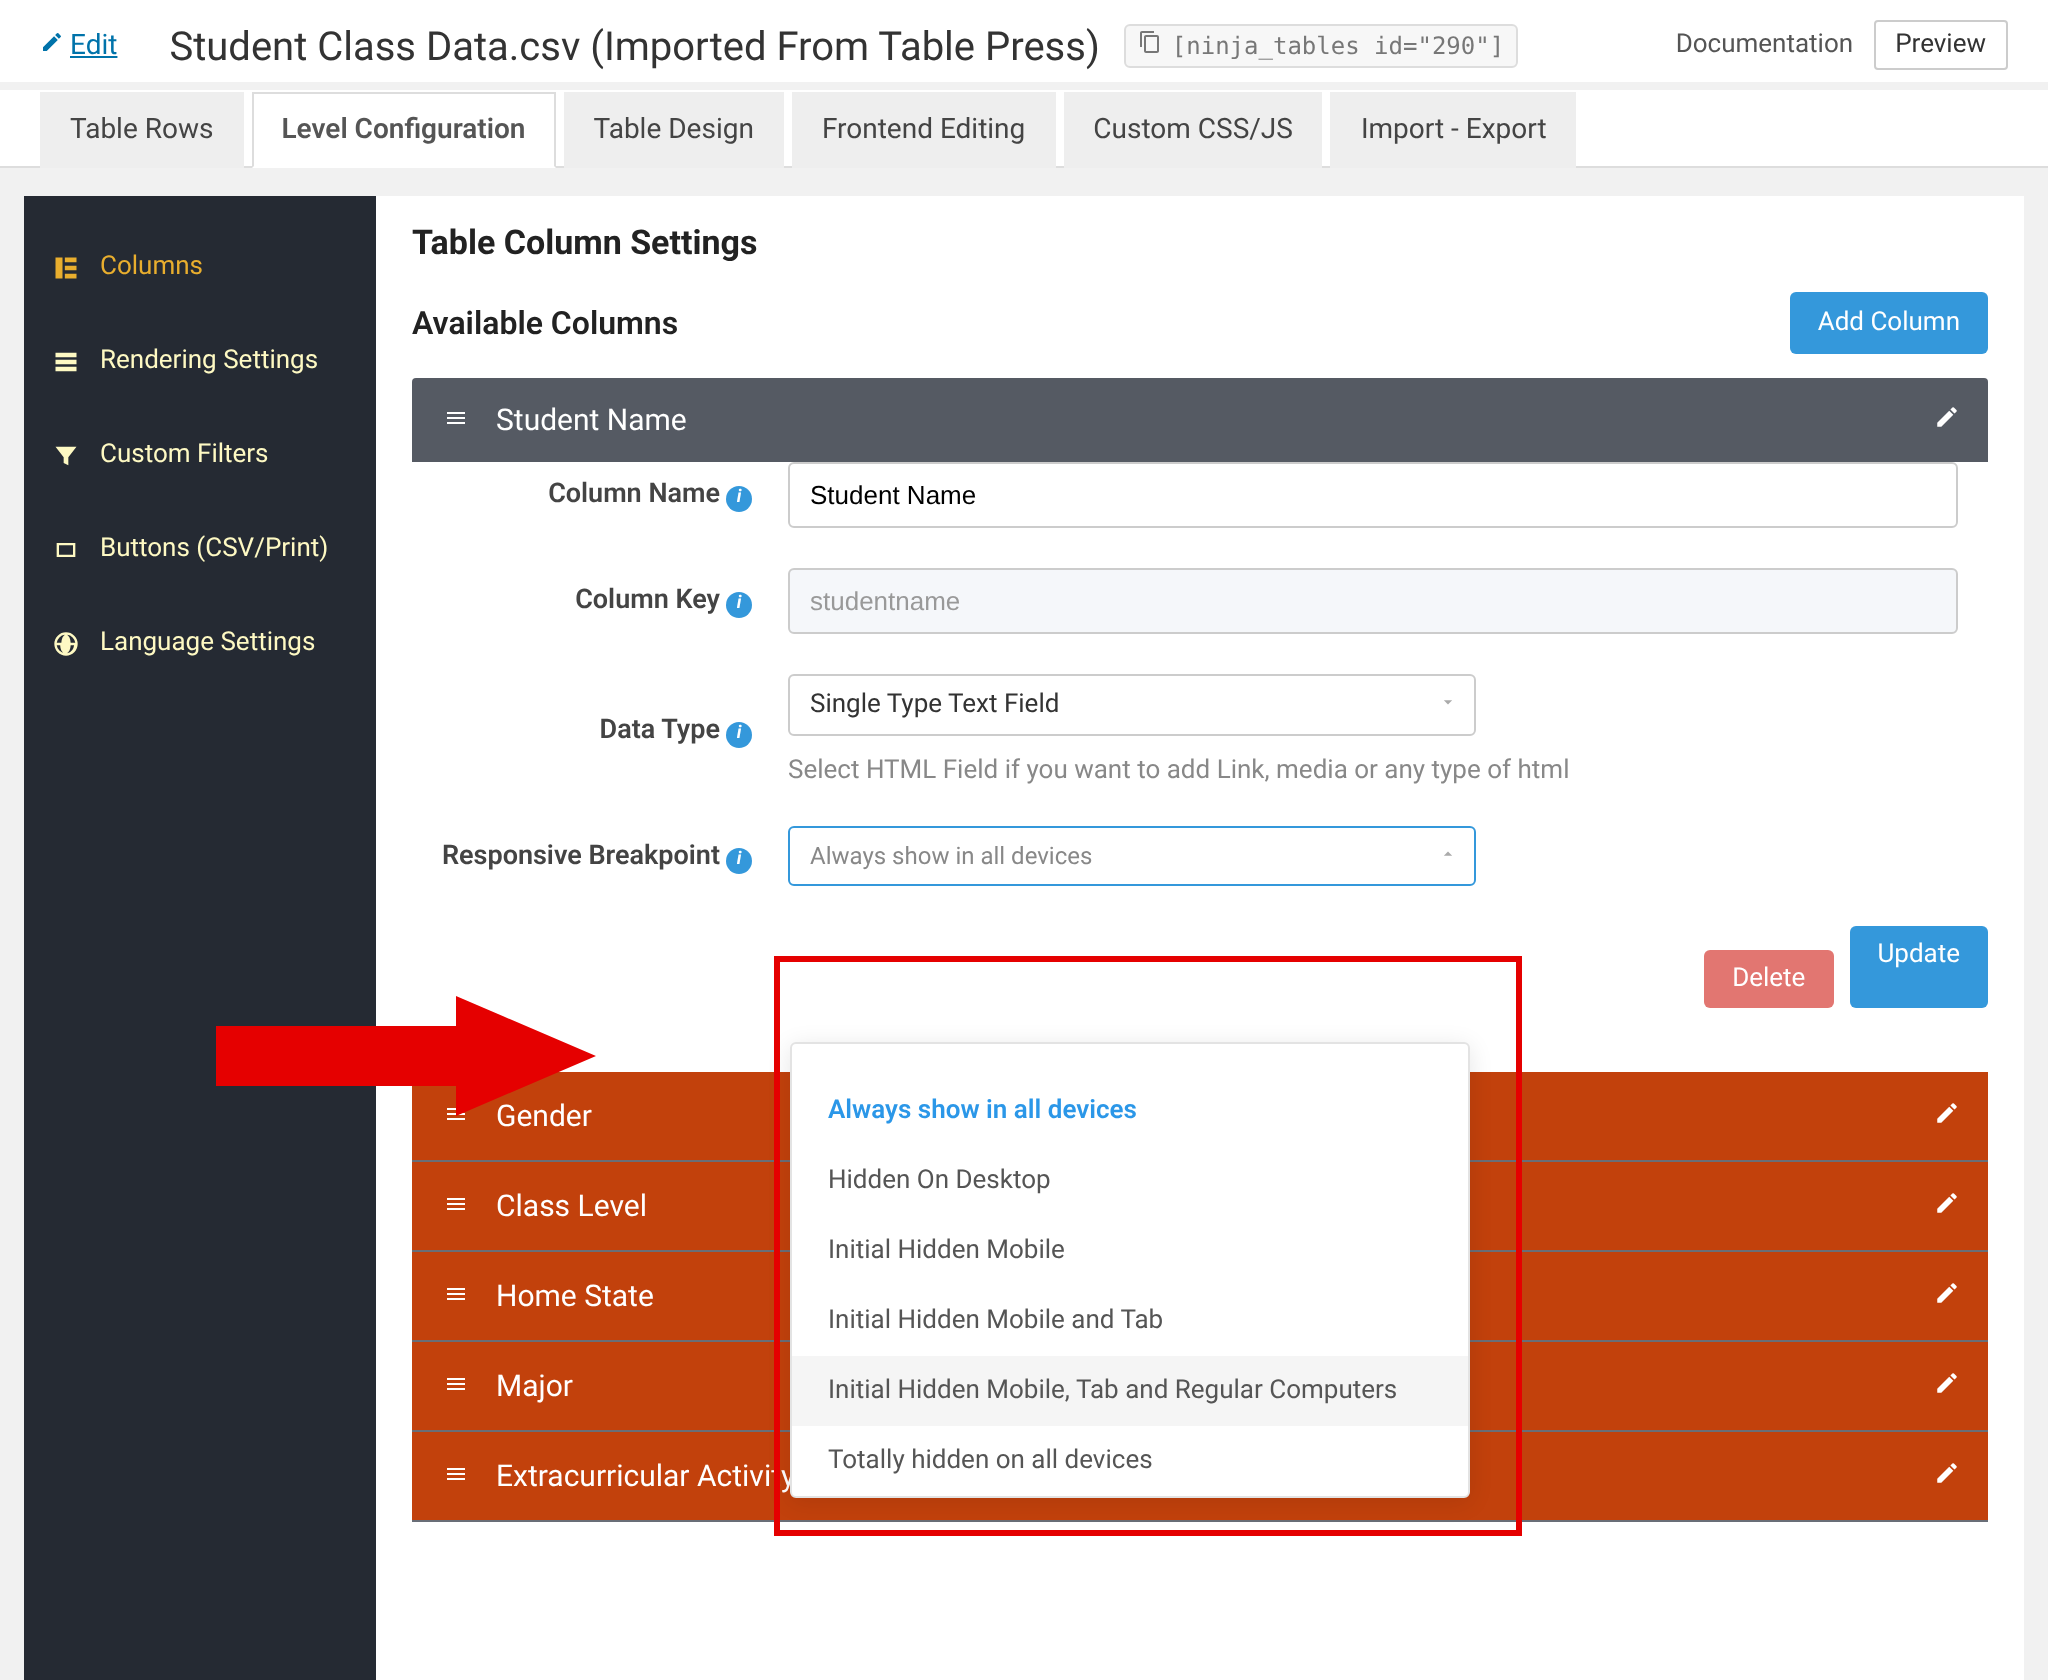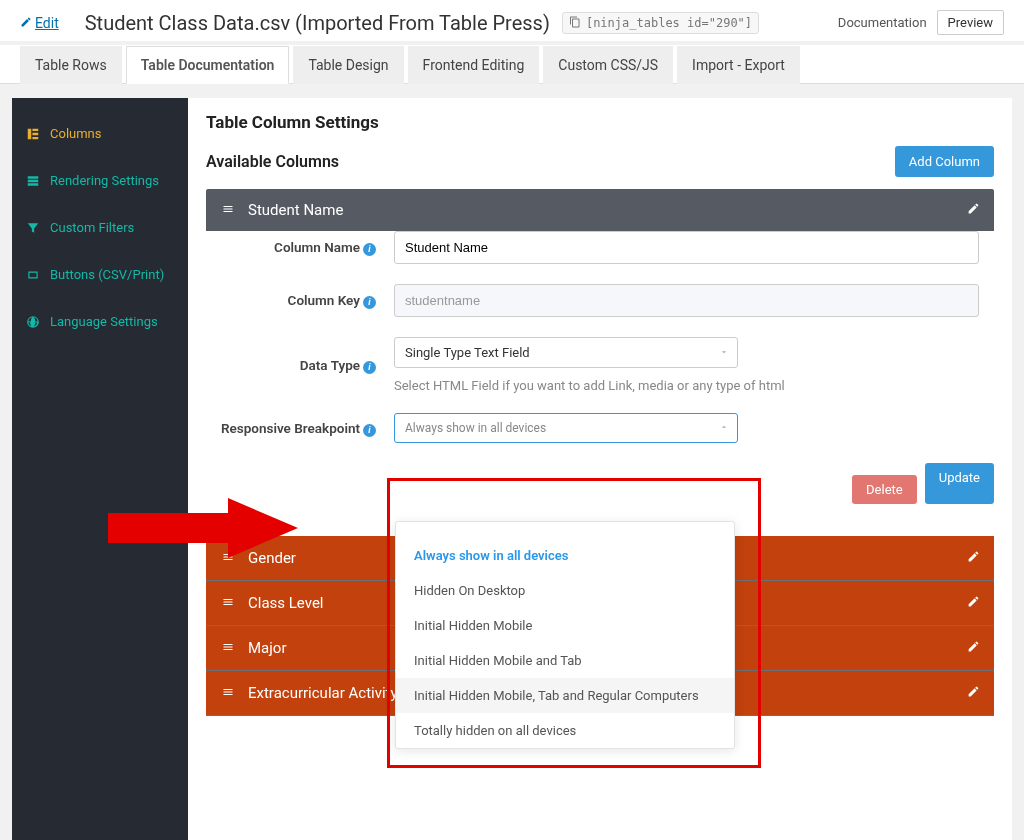--- a/index.html
+++ b/index.html
@@ -12,21 +12,21 @@
 .shortcode-icon svg { width: 12px; height: 12px; fill: #777; }
 .shortcode-text { color: #777; font-size: 12px; font-family: monospace; }
 .title-right { margin-left: auto; display: flex; align-items: center; gap: 10px; }
 .doc-link { color: #555; font-size: 13px; cursor: pointer; }
 .preview-btn { border: 1px solid #ccc; background: #fff; padding: 4px 10px; font-size: 13px; border-radius: 2px; cursor: pointer; }
 .tabs { display: flex; padding: 0 20px; background: #fff; margin-top: 4px; border-bottom: 1px solid #ddd; gap: 4px; }
 .tab { padding: 10px 14px; background: #eee; color: #444; font-size: 14px; cursor: pointer; position: relative; top: 1px; border: 1px solid transparent; }
 .tab.active { background: #fff; color: #555; font-weight: 600; border: 1px solid #ddd; border-bottom-color: #fff; }
 .layout { display: flex; position: absolute; top: 98px; bottom: 0; left: 12px; right: 12px; }
 .sidebar { width: 176px; background: #252a33; flex-shrink: 0; padding-top: 12px; }
-.side-item { display: flex; align-items: center; gap: 10px; padding: 16px 14px; color: #14b8a6; font-size: 13px; cursor: pointer; }
+.side-item { display: flex; align-items: center; gap: 10px; padding: 16px 14px; color: #fef9c3; font-size: 13px; cursor: pointer; }
 .side-item.active { color: #e9ae2e; }
 .side-ic { display: inline-flex; }
 .side-ic svg { width: 14px; height: 14px; fill: currentColor; }
 .main { flex: 1; background: #fff; padding: 14px 18px 40px 18px; overflow: hidden; position: relative; }
 h2.sec-title { font-size: 17px; font-weight: 700; margin-bottom: 14px; color: #222; }
 .avail-row { display: flex; align-items: center; justify-content: space-between; margin-bottom: 12px; }
 .avail-row h3 { font-size: 16px; font-weight: 600; color: #222; }
 .add-col-btn { background: #3498db; color: #fff; padding: 8px 14px; border-radius: 3px; font-size: 13px; cursor: pointer; }
 .col-head { background: #555a63; color: #fff; padding: 12px 14px; display: flex; align-items: center; gap: 12px; font-size: 15px; border-radius: 2px 2px 0 0; }
 .col-head.open { }
@@ -79,21 +79,21 @@
     <span class="shortcode-text">[ninja_tables id="290"]</span>
   </span>
   <div class="title-right">
     <span class="doc-link">Documentation</span>
     <span class="preview-btn">Preview</span>
   </div>
 </div>
 
 <div class="tabs">
   <div class="tab">Table Rows</div>
-  <div class="tab active">Table Documentation</div>
+  <div class="tab active">Level Configuration</div>
   <div class="tab">Table Design</div>
   <div class="tab">Frontend Editing</div>
   <div class="tab">Custom CSS/JS</div>
   <div class="tab">Import - Export</div>
 </div>
 
 <div class="layout">
   <div class="sidebar">
     <div class="side-item active">
       <span class="side-ic">
@@ -211,20 +211,29 @@
             </svg></span>
         <span>Class Level</span>
         <span class="pencil-r"><svg viewBox="0 0 24 24">
               <path d="M3 17.25V21h3.75L17.81 9.94l-3.75-3.75L3 17.25zM20.71 7.04a1 1 0 0 0 0-1.41l-2.34-2.34a1 1 0 0 0-1.41 0l-1.83 1.83 3.75 3.75 1.83-1.83z"></path>
             </svg></span>
       </div>
       <div class="col-row">
         <span class="list-icon"><svg viewBox="0 0 24 24">
               <path d="M3 6h18v2H3V6zm0 5h18v2H3v-2zm0 5h18v2H3v-2z"></path>
             </svg></span>
+        <span>Home State</span>
+        <span class="pencil-r"><svg viewBox="0 0 24 24">
+              <path d="M3 17.25V21h3.75L17.81 9.94l-3.75-3.75L3 17.25zM20.71 7.04a1 1 0 0 0 0-1.41l-2.34-2.34a1 1 0 0 0-1.41 0l-1.83 1.83 3.75 3.75 1.83-1.83z"></path>
+            </svg></span>
+      </div>
+      <div class="col-row">
+        <span class="list-icon"><svg viewBox="0 0 24 24">
+              <path d="M3 6h18v2H3V6zm0 5h18v2H3v-2zm0 5h18v2H3v-2z"></path>
+            </svg></span>
         <span>Major</span>
         <span class="pencil-r"><svg viewBox="0 0 24 24">
               <path d="M3 17.25V21h3.75L17.81 9.94l-3.75-3.75L3 17.25zM20.71 7.04a1 1 0 0 0 0-1.41l-2.34-2.34a1 1 0 0 0-1.41 0l-1.83 1.83 3.75 3.75 1.83-1.83z"></path>
             </svg></span>
       </div>
       <div class="col-row">
         <span class="list-icon"><svg viewBox="0 0 24 24">
               <path d="M3 6h18v2H3V6zm0 5h18v2H3v-2zm0 5h18v2H3v-2z"></path>
             </svg></span>
         <span>Extracurricular Activity</span>

